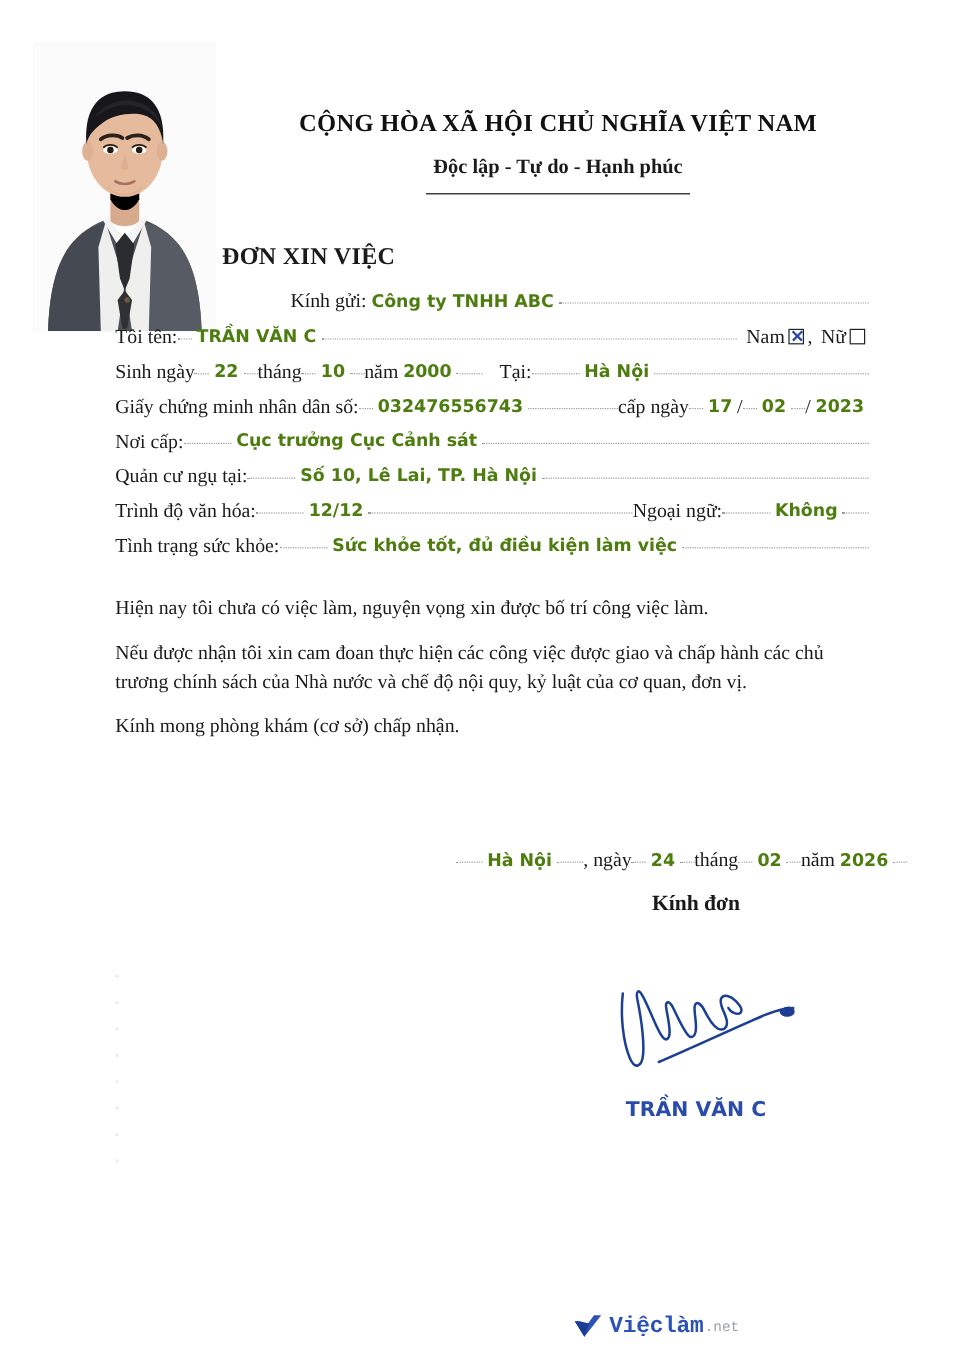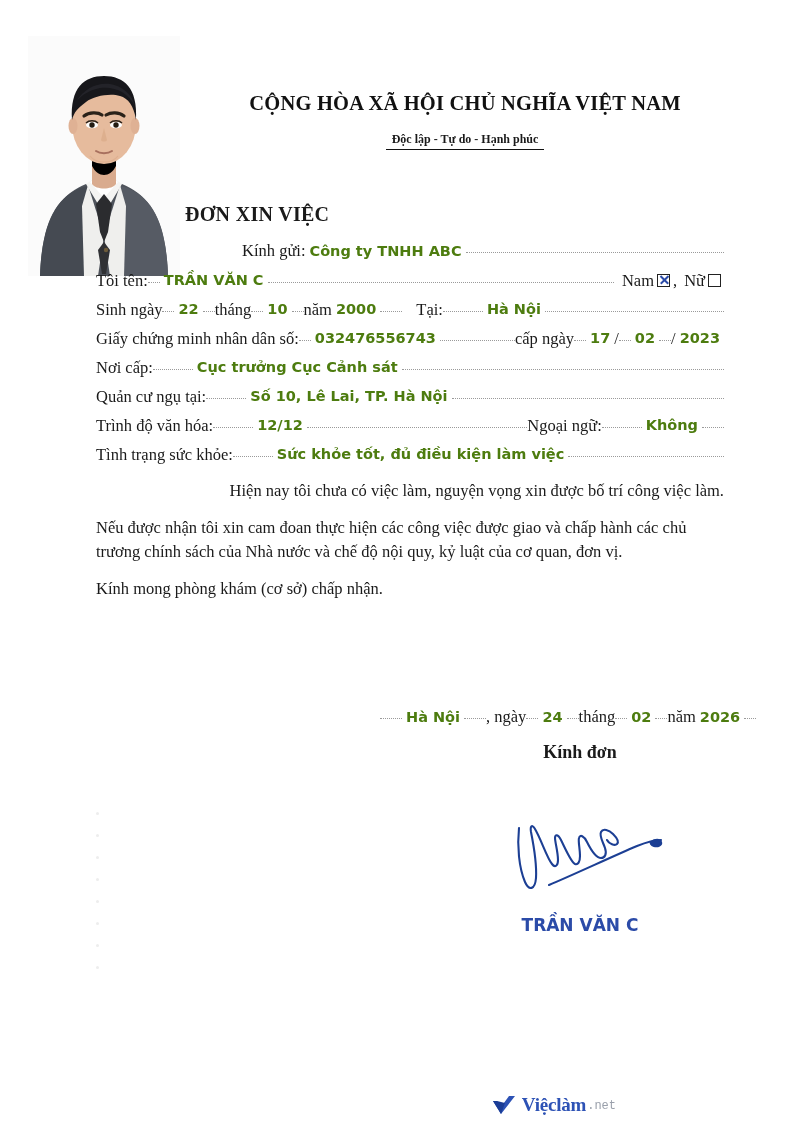--- a/index.html
+++ b/index.html
@@ -32,23 +32,23 @@
   .nation {
     font-weight: bold;
     font-size: 20.5px;
     letter-spacing: .2px;
     color: #111;
   }
   .motto-wrap { margin-top: 14px; }
   .motto {
     display: inline-block;
     font-weight: bold;
-    font-size: 12px;
+    font-size: 17px;
     border-bottom: 1.6px solid #111;
-    padding: 0 6px 2px 6px;
+    padding: 0 6px 12px 6px;
   }
 
   .doc-title {
     position: absolute;
     left: 185px; top: 203px;
     width: 560px;
     text-align: left;
     font-weight: bold;
     font-size: 20px;
     letter-spacing: .3px;
@@ -115,21 +115,21 @@
   .cbox.checked::after  { transform: rotate(-45deg); }
 
   
   .para {
     font-size: 16.5px;
     line-height: 1.42;
     margin-top: 14px;
     text-align: left;
     white-space: normal;
   }
-  .para.first { margin-top: 16px; text-align: right; }
+  .para.first { margin-top: 32px; }
 
   
   .sign-date {
     position: absolute;
     left: 380px; top: 707px;
     width: 360px;
     display: flex;
     align-items: baseline;
     font-size: 16.5px;
     white-space: nowrap;
@@ -167,21 +167,21 @@
 
   
   .footer-logo {
     position: absolute;
     right: 22px; bottom: 14px;
     display: flex;
     align-items: center;
   }
   .check-mark { width: 26px; height: 22px; margin-right: 5px; }
   .brand {
-    font-family: Liberation Serif, serif;
+    font-family: Liberation Mono, monospace;
     font-weight: bold;
     font-size: 19px;
     color: #2d52b5;
     letter-spacing: -.2px;
   }
   .brand-tld {
     font-family: Liberation Mono, monospace;
     font-size: 12px;
     color: #9aa0ab;
     align-self: flex-end;

